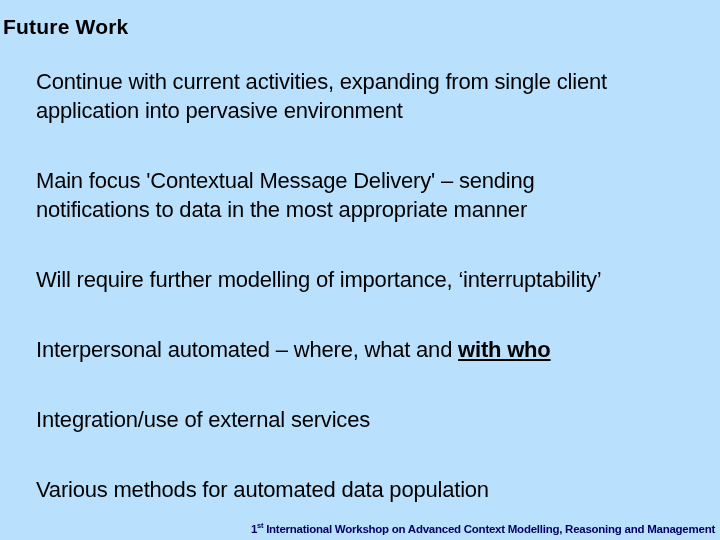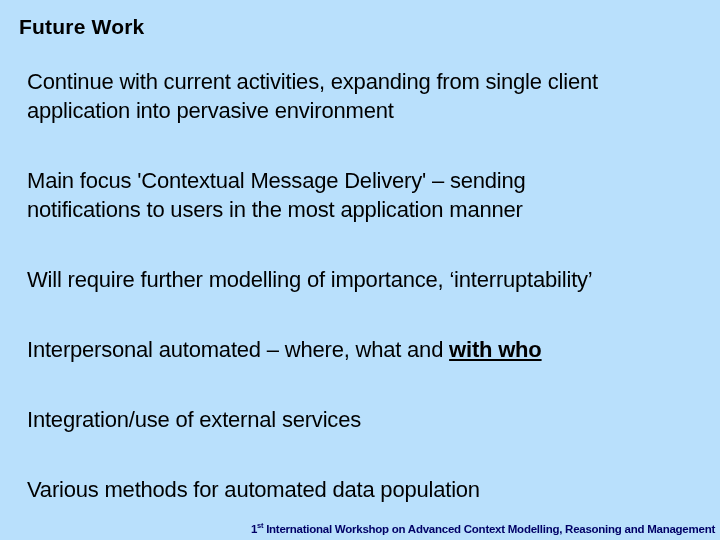--- a/index.html
+++ b/index.html
@@ -14,21 +14,21 @@
     overflow: hidden;
     font-family: "Liberation Sans", "DejaVu Sans", sans-serif;
   }
   .slide {
     position: absolute;
     inset: 0;
     background: #b9e0fc;
   }
   .slide-title {
     position: absolute;
-    left: 19px;
+    left: 3px;
     top: 15px;
     font-size: 21px;
     font-weight: bold;
     color: #000000;
     letter-spacing: 0.2px;
     white-space: nowrap;
   }
   .content {
     position: absolute;
     left: 27px;
@@ -37,20 +37,21 @@
   }
   .para {
     font-size: 22px;
     line-height: 29px;
     color: #000000;
     margin: 0 0 41px 0;
     letter-spacing: -0.2px;
   }
   .line {
     white-space: nowrap;
+    margin-left: 9px;
   }
   .para b {
     font-weight: bold;
     text-decoration: underline;
   }
   .footer {
     position: absolute;
     right: 5px;
     bottom: 5px;
     font-size: 11.5px;
@@ -75,21 +76,21 @@
 
   <div class="content">
 
     <div class="para">
       <div class="line">Continue with current activities, expanding from single client</div>
       <div class="line">application into pervasive environment</div>
     </div>
 
     <div class="para">
       <div class="line">Main focus 'Contextual Message Delivery' – sending</div>
-      <div class="line">notifications to users in the most application manner</div>
+      <div class="line">notifications to data in the most appropriate manner</div>
     </div>
 
     <div class="para">
       <div class="line">Will require further modelling of importance, ‘interruptability’</div>
     </div>
 
     <div class="para">
       <div class="line"><span>Interpersonal automated – where, what and </span><b>with who</b></div>
     </div>
 

